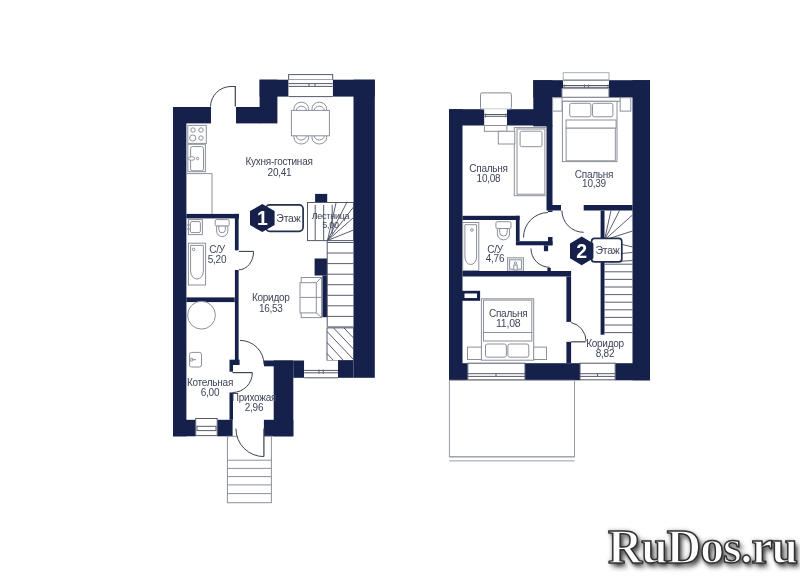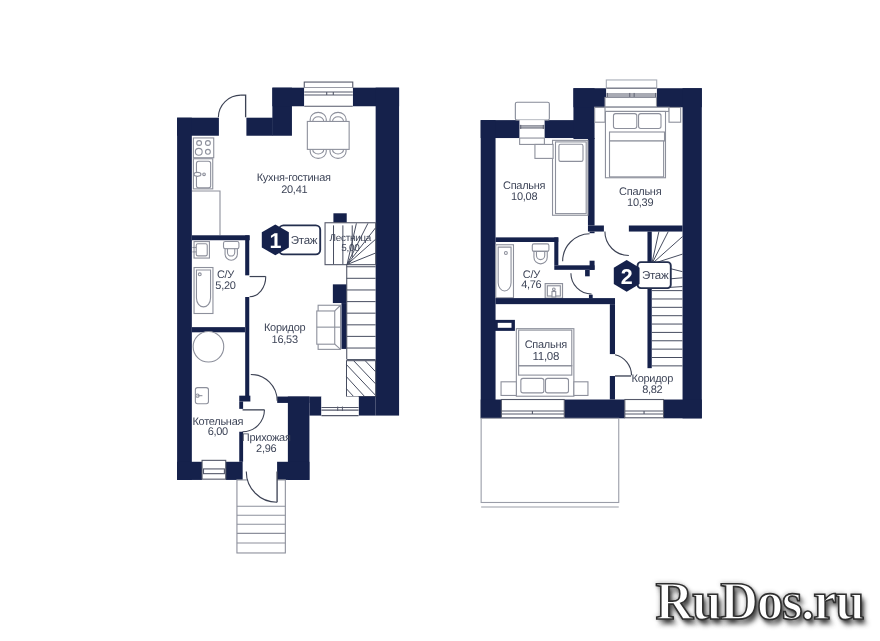--- a/index.html
+++ b/index.html
@@ -7,21 +7,21 @@
 .lbl{font-family:"Liberation Sans",sans-serif;fill:#3e4558;letter-spacing:-0.25px;}
 .wm{position:absolute;left:596px;top:518px;width:200px;height:58px;
  font-family:"Liberation Serif",serif;font-weight:bold;font-size:49px;
  color:#ffffff;-webkit-text-stroke:1.5px #303030;
  text-shadow:3px 4px 5px rgba(45,45,45,0.85), -1px -1px 4px rgba(90,90,90,0.45), 1px 2px 3px rgba(60,60,60,0.55);
  letter-spacing:-1px; line-height:58px; text-align:left;
  transform:scaleX(0.97); transform-origin:0 0;}
 </style>
 </head>
 <body>
-<div style="position:relative;width:740px;height:583px;">
+<div style="position:relative;width:740px;height:583px;margin-left:12px;">
 <svg width="800" height="583" viewBox="0 0 800 583">
 
 <rect x="0" y="0" width="800" height="583" fill="#ffffff"></rect>
 
 <g id="floor1">
 
 <g>
 
 <rect x="161" y="107" width="38" height="16.4" fill="#15214b"></rect>
 

